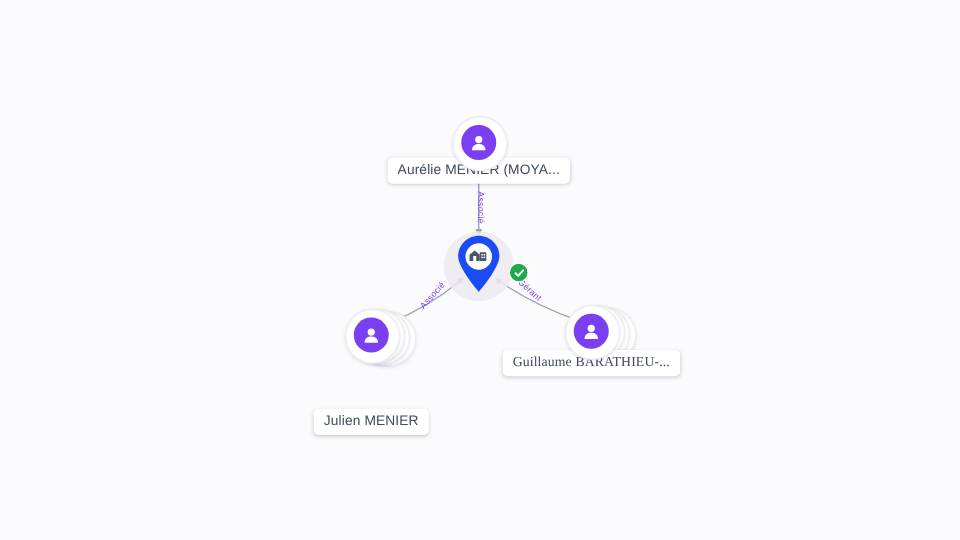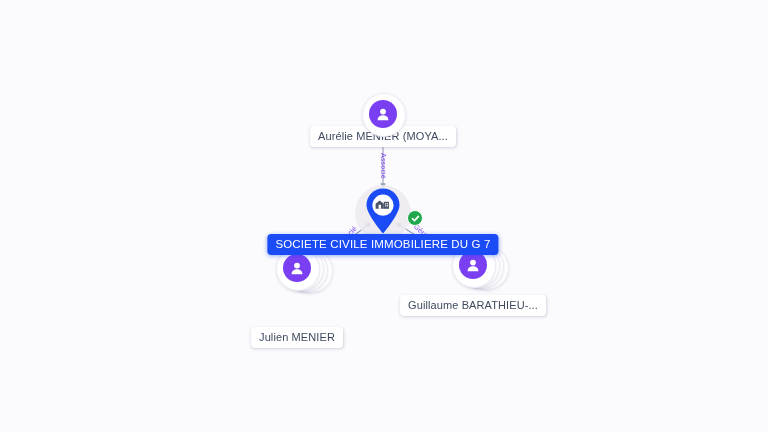--- a/index.html
+++ b/index.html
@@ -206,21 +206,21 @@
       <div class="stack-card s1"></div>
       <div class="stack-card front"></div>
       <div class="avatar-circle">
         <svg width="16" height="16" viewBox="0 0 16 16">
           <circle cx="8" cy="5.6" r="2.9" fill="#ffffff"></circle>
           <path d="M2.6 14.2 C2.6 10.6 5.2 9.2 8 9.2 C10.8 9.2 13.4 10.6 13.4 14.2 Z" fill="#ffffff"></path>
         </svg>
       </div>
     </div>
   </div>
-  <div class="label-chip" style="left:473px; top:295px;">Guillaume BARATHIEU-...</div>
+  <div class="label-chip" style="left:473px; top:280px;font-family:Liberation Serif, serif;">Guillaume BARATHIEU-...</div>
 
   <div id="company-node">
     <div class="pin-halo"></div>
     <div class="pin-wrap">
       <svg width="36" height="46" viewBox="0 0 36 46">
         <path d="M18 45.5 C18 45.5 34.5 26.5 34.5 17 C34.5 7.9 27.1 0.6 18 0.6
                  C8.9 0.6 1.5 7.9 1.5 17 C1.5 26.5 18 45.5 18 45.5 Z" fill="#1a4bf5"></path>
         <circle cx="18" cy="17.2" r="10.6" fill="#ffffff"></circle>
         <g transform="translate(10.6,11.2)">
           <path d="M0 9.6 L0 4.6 L4.1 1.2 L8.2 4.6 L8.2 9.6 Z" fill="#4a5568"></path>
@@ -233,15 +233,14 @@
         </g>
       </svg>
     </div>
     <div class="pin-badge">
       <svg width="9" height="9" viewBox="0 0 10 10">
         <path d="M1.6 5.2 L3.9 7.4 L8.3 2.6" fill="none" stroke="#ffffff" stroke-width="1.8" stroke-linecap="round" stroke-linejoin="round"></path>
       </svg>
     </div>
   </div>
 
-  <div class="label-chip selected" style="left:383px; top:234px;">SOCIETE CIVILE IMMOBILIERE DU G 7</div>
 
 </div>
 
 </body></html>

